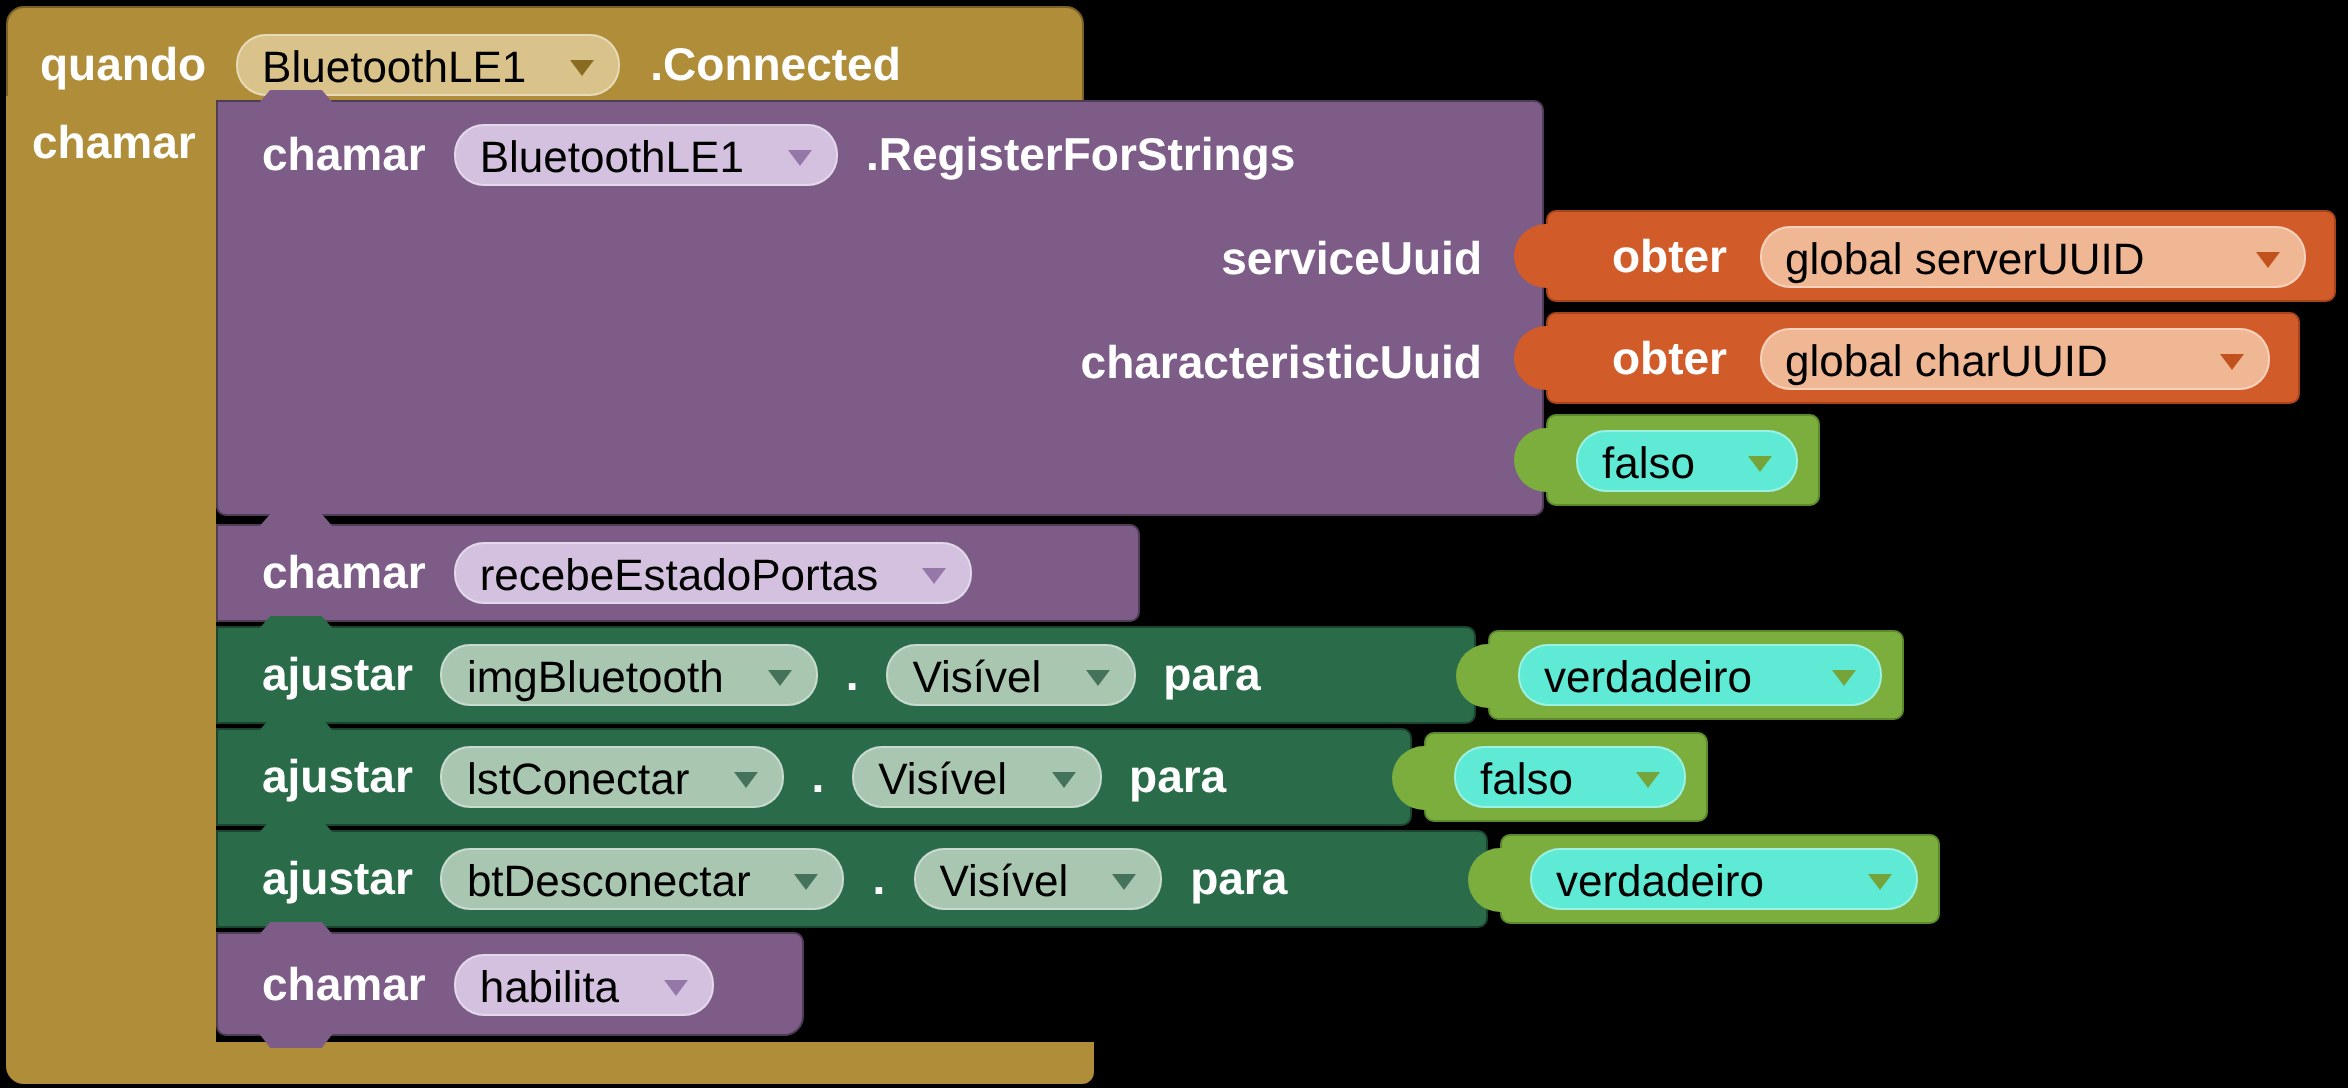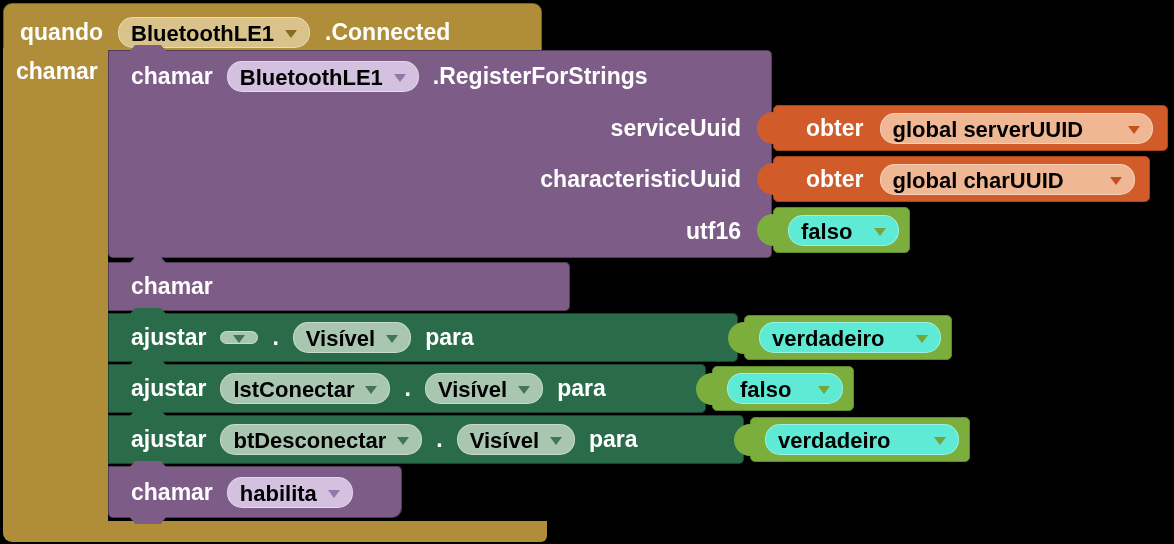--- a/index.html
+++ b/index.html
@@ -4,24 +4,24 @@
 <style>
   html,body { margin:0; padding:0; background:#000; }
   .canvas {
     position:relative; width:1174px; height:544px; background:#000000;
     font-family:"Liberation Sans", sans-serif; overflow:hidden;
   }
   
   .kw { color:#ffffff; font-weight:bold; font-size:23px; white-space:nowrap; }
   .plabel { color:#ffffff; font-weight:bold; font-size:23px; white-space:nowrap; }
   .pill {
-    display:inline-flex; align-items:center; gap:11px;
+    display:inline-flex; align-items:center; gap:22px;
     border-radius:15px; padding:3px 12px 0 12px;
     font-size:22px; color:#000; white-space:nowrap;
-    border:1px solid rgba(255,255,255,0.38); box-sizing:border-box;font-weight:bold;
+    border:1px solid rgba(255,255,255,0.38); box-sizing:border-box;
   }
   .tri { width:0; height:0; border-left:6px solid transparent; border-right:6px solid transparent; border-top:8px solid #555; flex:0 0 auto; }
   .tri-tan    { border-top-color:#8a6b22; }
   .tri-lav    { border-top-color:#9678a8; }
   .tri-salmon { border-top-color:#c2521d; }
   .tri-sage   { border-top-color:#45735a; }
   .tri-pale   { border-top-color:#74a43a; }
 
   .pill-tan    { background:#D9C38B; }
   .pill-lav    { background:#D3C1DF; }
@@ -119,32 +119,34 @@
         <span class="tri tri-lav"></span>
       </span>
       <span class="kw">.RegisterForStrings</span>
     </div>
     <div class="row param">
       <span class="plabel">serviceUuid</span>
     </div>
     <div class="row param">
       <span class="plabel">characteristicUuid</span>
     </div>
-    <div class="row param">
-      <span class="plabel">utf16</span>
-    </div>
   </div>
 
   <div id="blockB" class="block purple bump-top">
     <span class="kw">chamar</span>
+    <span class="pill pill-lav">
+      <span>recebeEstadoPortas</span>
+      <span class="tri tri-lav"></span>
+    </span>
   </div>
 
   <div id="blockC" class="block dgreen bump-top">
     <span class="kw">ajustar</span>
     <span class="pill pill-sage">
+      <span>imgBluetooth</span>
       <span class="tri tri-sage"></span>
     </span>
     <span class="kw">.</span>
     <span class="pill pill-sage">
       <span>Visível</span>
       <span class="tri tri-sage"></span>
     </span>
     <span class="kw">para</span>
   </div>
 

